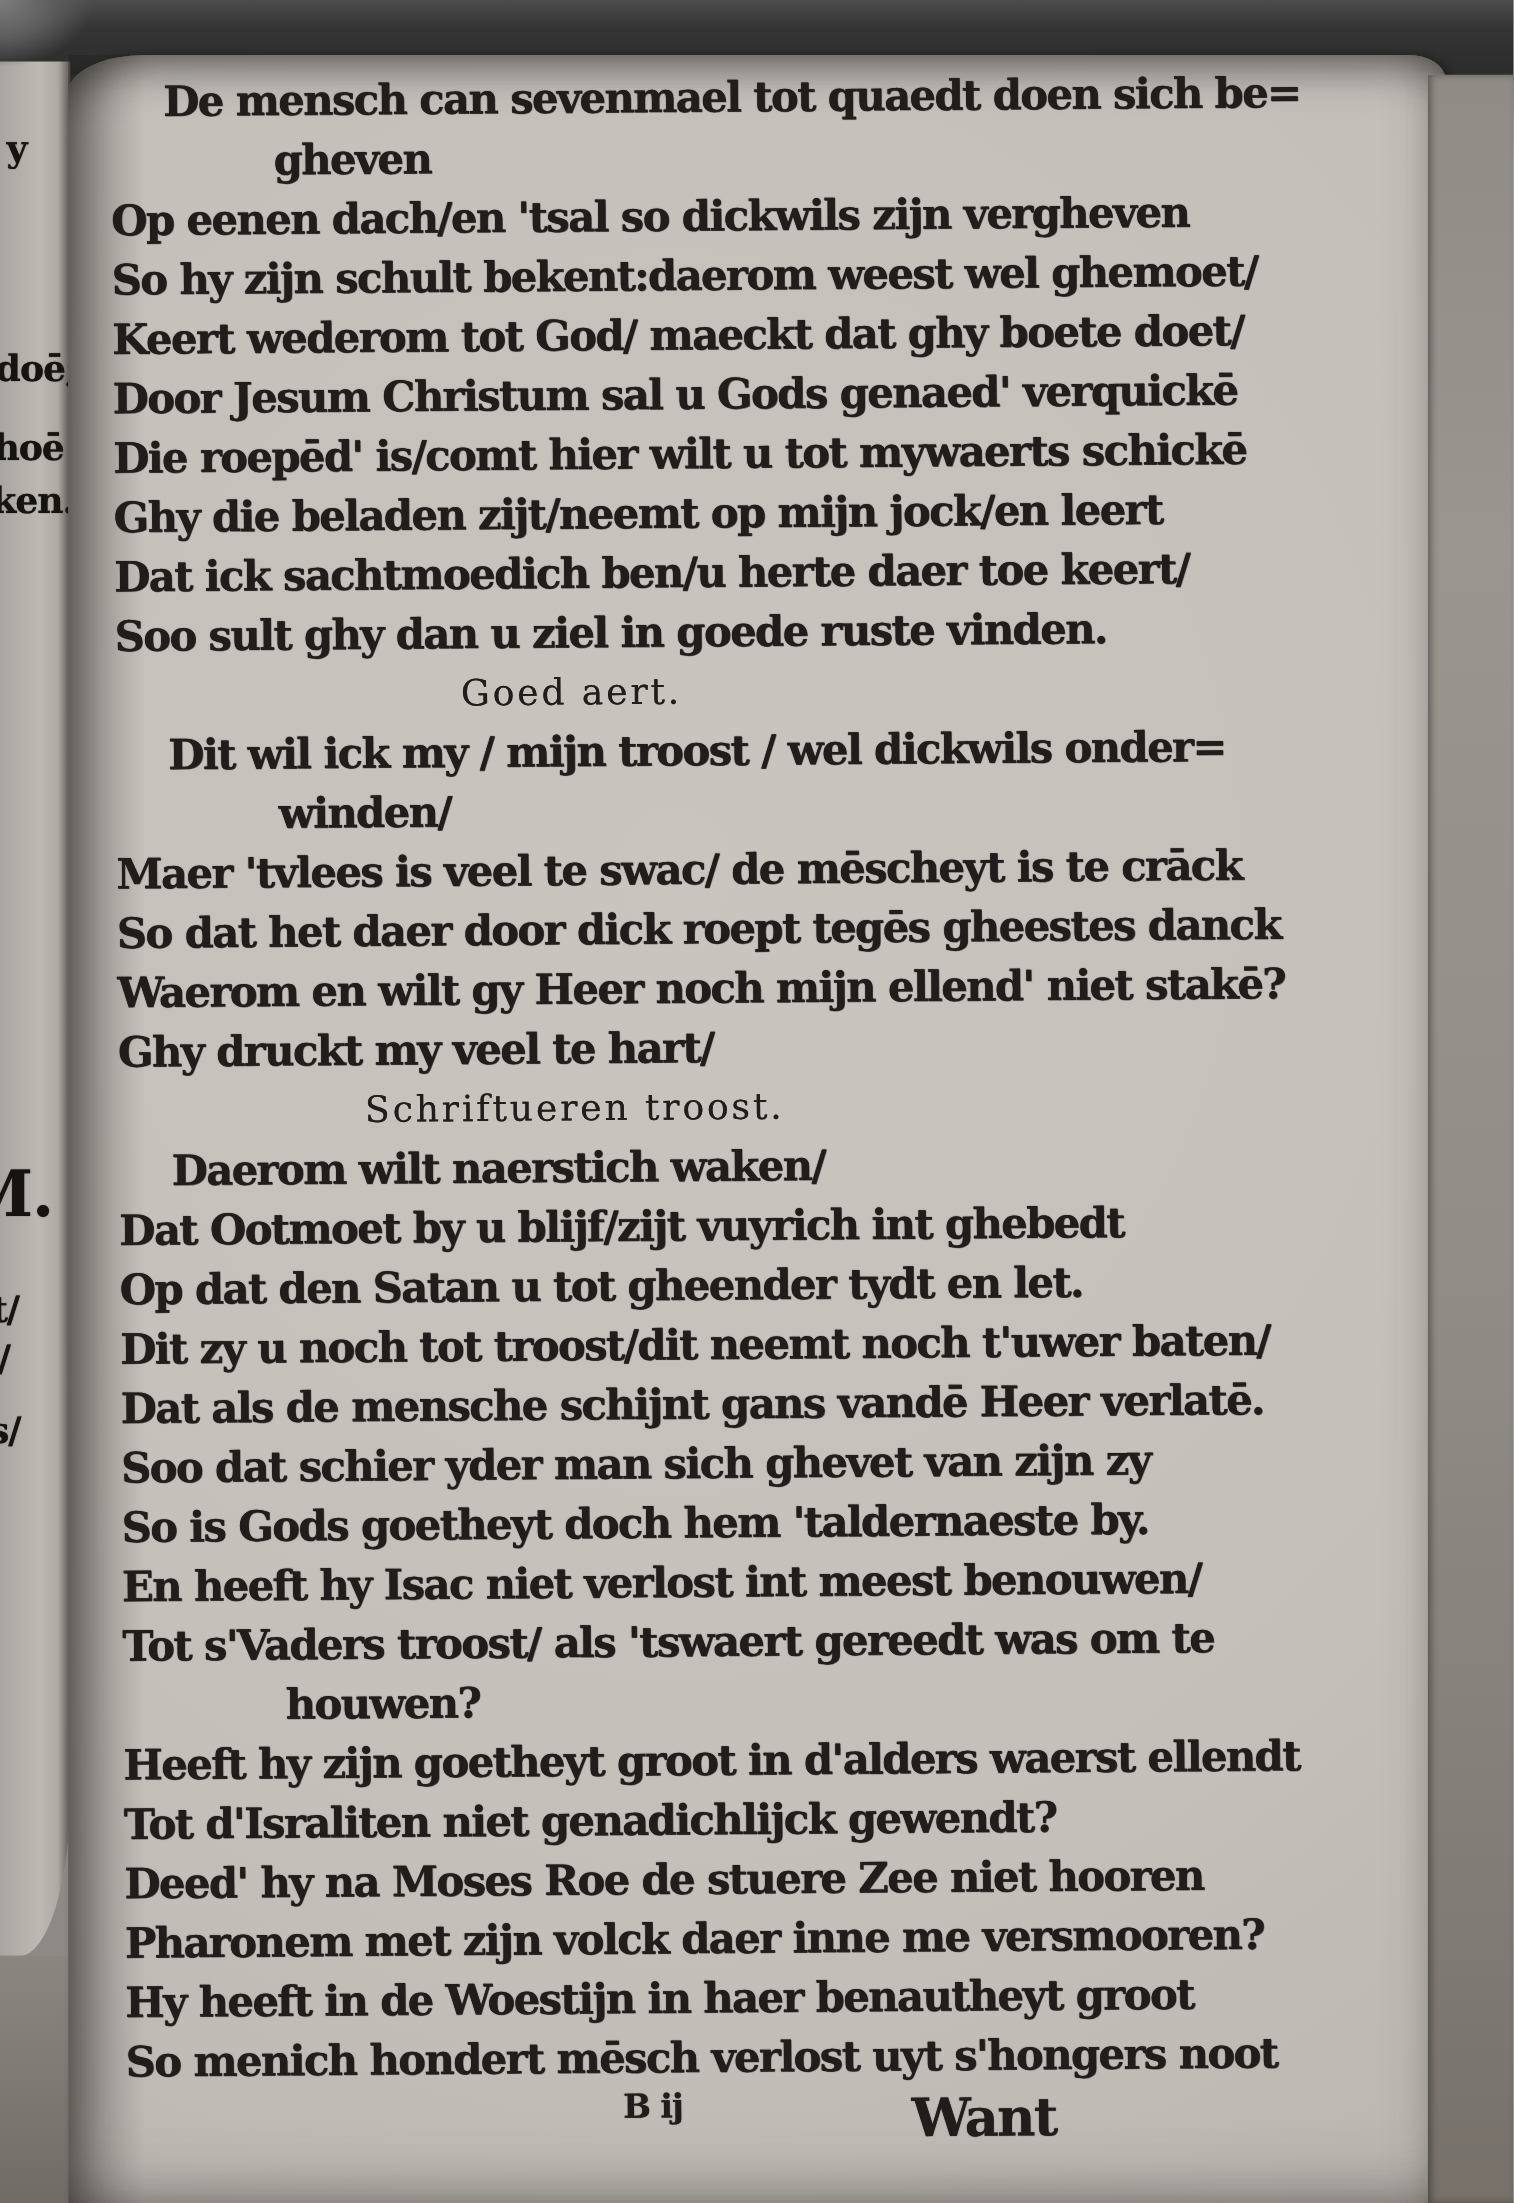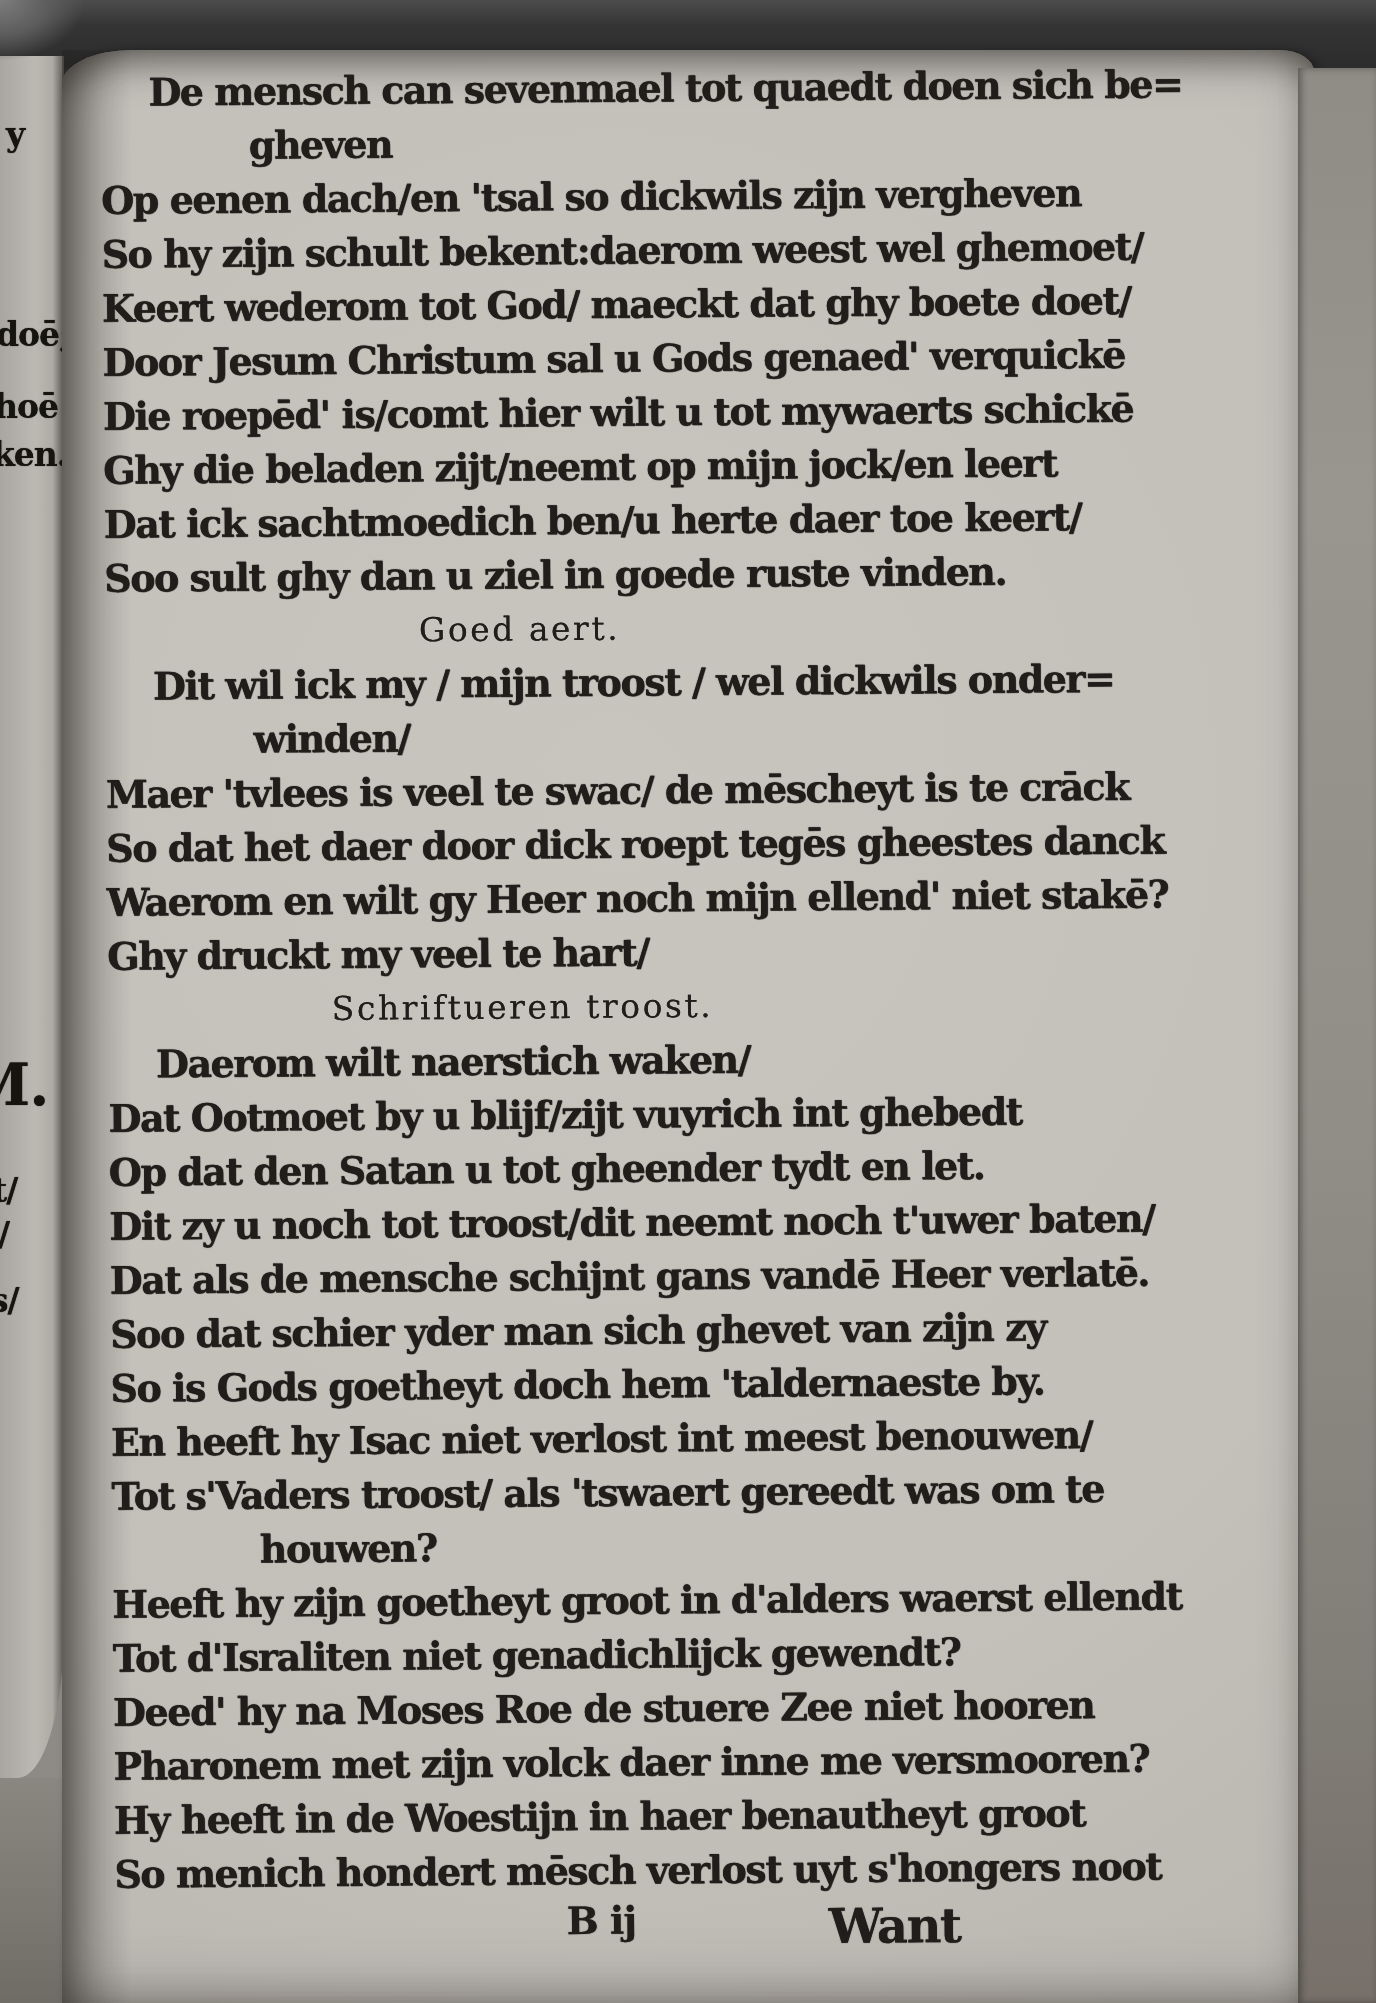--- a/index.html
+++ b/index.html
@@ -28,21 +28,21 @@
   .line{
     font-weight:700;font-size:38px;line-height:54px;letter-spacing:-1.5px;
     white-space:nowrap;color:#201d1a;
     text-shadow:0 0 1px rgba(26,23,20,.9),.5px .5px 0 rgba(26,23,20,.55);
   }
   .ind1{padding-left:48px}
   .ind2{padding-left:148px}
   .heading{font-weight:400;font-size:33px;letter-spacing:2.5px;width:830px;text-align:center;
     text-shadow:0 0 .6px rgba(26,23,20,.8);}
   .footer-row{position:relative;height:54px;}
-  .sig{position:absolute;left:452px;top:0;font-weight:700;font-size:38px;letter-spacing:-1px;color:#201d1a;
+  .sig{position:absolute;left:452px;top:0;font-weight:700;font-size:30px;letter-spacing:-1px;color:#201d1a;
     text-shadow:0 0 1px rgba(26,23,20,.9);}
   .catch{position:absolute;left:714px;top:2px;font-weight:700;font-size:48px;letter-spacing:-1.5px;color:#201d1a;
     text-shadow:0 0 1px rgba(26,23,20,.9);}
   .frag{position:absolute;color:#16140f;font-weight:700;font-size:33px;line-height:34px;letter-spacing:-1px;
     text-shadow:0 0 1px rgba(22,20,15,.9);}
   .frag-big{font-size:58px;line-height:58px;}
   .gutter-shade{position:absolute;left:62px;top:50px;width:70px;height:1953px;
     background:linear-gradient(90deg,rgba(25,22,20,.28),rgba(25,22,20,0));pointer-events:none;}
   .bottom-left-surface{position:absolute;left:0;top:1778px;width:62px;bottom:0;
     background:linear-gradient(180deg,#8a8781,#7b7872 60%,#6f6c66);}

